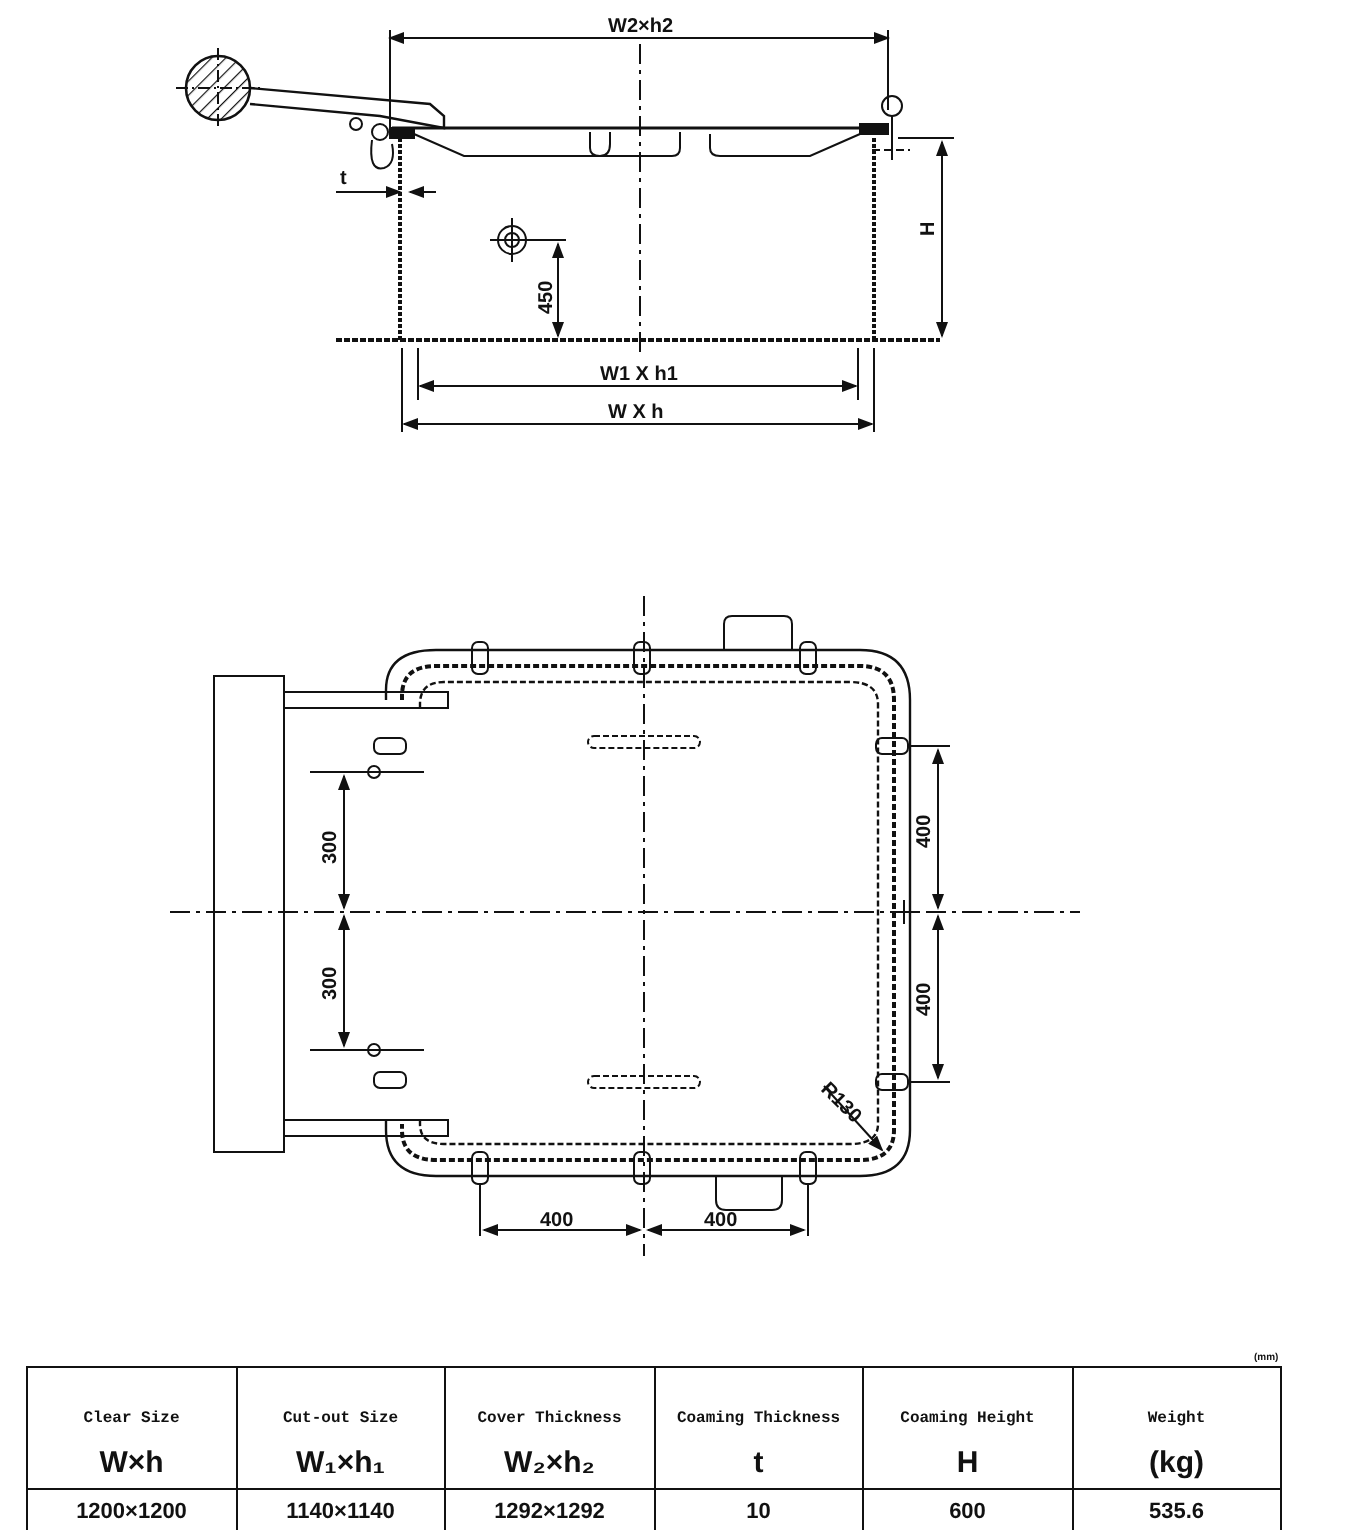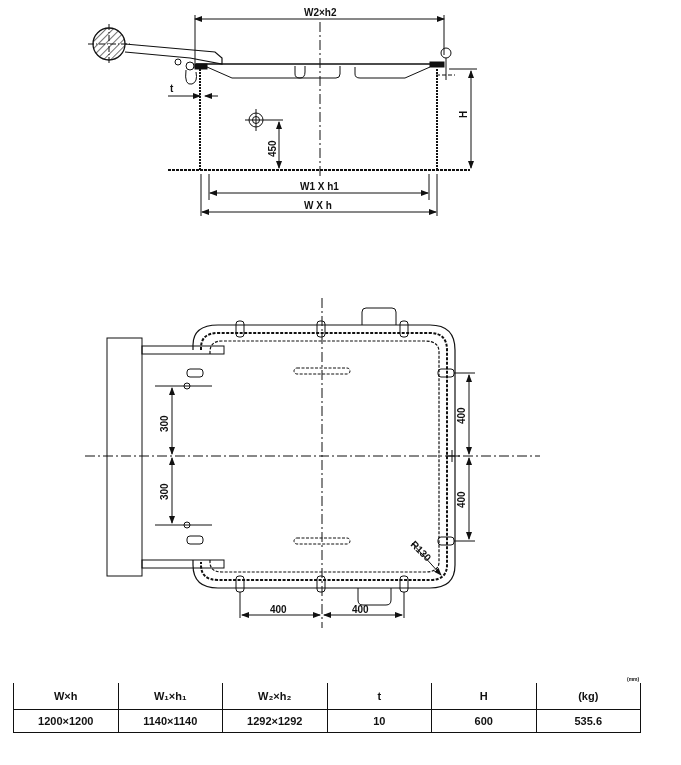--- a/index.html
+++ b/index.html
@@ -3,21 +3,21 @@
 <meta charset="utf-8">
 <style>
   html, body { margin: 0; padding: 0; background: #ffffff; }
   body { width: 681px; height: 765px; position: relative; overflow: hidden; font-family: "Liberation Sans", sans-serif; color: #111; }
   svg.drawing { position: absolute; left: 0; top: 0; }
   .dimtxt { font-family: "Liberation Sans", sans-serif; font-size: 10px; font-weight: bold; fill: #111; }
   .unit { position: absolute; left: 627px; top: 676px; font-size: 5px; font-weight: bold; }
   table.spec { position: absolute; left: 13px; top: 683px; width: 628px; border-collapse: collapse; table-layout: fixed; }
   table.spec td { border: 1.2px solid #111; text-align: center; padding: 0; }
   table.spec tr.hdr td { height: 30px; vertical-align: bottom; font-family: "Liberation Mono", monospace; font-size: 8px; font-weight: bold; padding-bottom: 4px; }
-  table.spec tr.sym td { height: 26px; font-size: 11px; font-weight: bold; border-top: none; }
+  table.spec tr.sym td { height: 26px; font-size: 15px; font-weight: bold; border-top: none; }
   table.spec tr.val td { height: 22px; font-size: 11px; font-weight: bold; }
   table.spec tr.hdr td { border-bottom: none; }
 </style>
 </head>
 <body>
 
 <svg class="drawing" width="681" height="680" viewBox="0 0 681 680">
   <defs>
     <marker id="arr" markerWidth="8" markerHeight="6" refX="7" refY="3" orient="auto-start-reverse">
       <path d="M0,0 L8,3 L0,6 z" fill="#111"></path>
@@ -148,20 +148,28 @@
   <text class="dimtxt" x="465" y="508" transform="rotate(-90 465 508)">400</text>
   <text class="dimtxt" x="270" y="613">400</text>
   <text class="dimtxt" x="352" y="613">400</text>
   <text class="dimtxt" x="410" y="545" transform="rotate(45 410 545)">R130</text>
 </svg>
 
 <div class="unit">(mm)</div>
 
 <table class="spec">
   <tbody>
+      <tr class="hdr">
+    <td>Clear Size</td>
+    <td>Cut-out Size</td>
+    <td>Cover Thickness</td>
+    <td>Coaming Thickness</td>
+    <td>Coaming Height</td>
+    <td>Weight</td>
+  </tr>
   <tr class="sym">
     <td>W×h</td>
     <td>W₁×h₁</td>
     <td>W₂×h₂</td>
     <td>t</td>
     <td>H</td>
     <td>(kg)</td>
   </tr>
   <tr class="val">
     <td>1200×1200</td>

